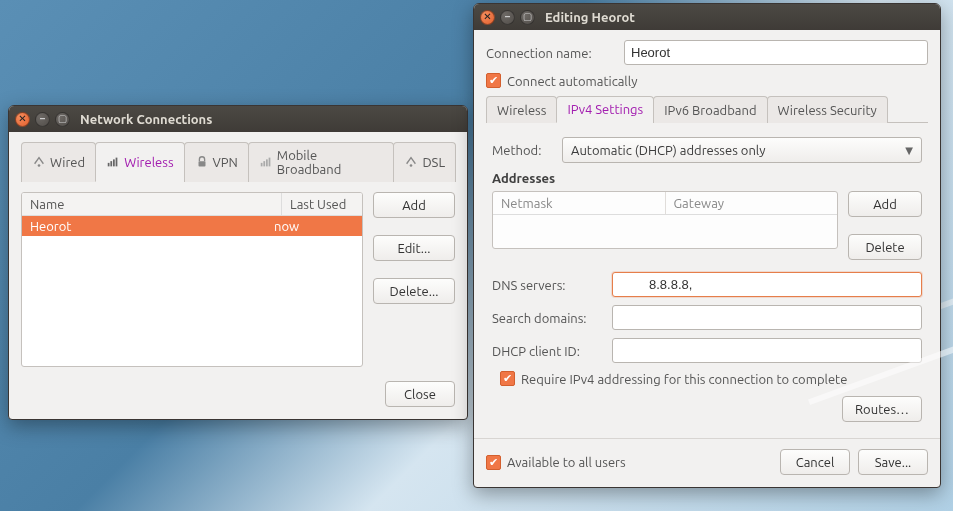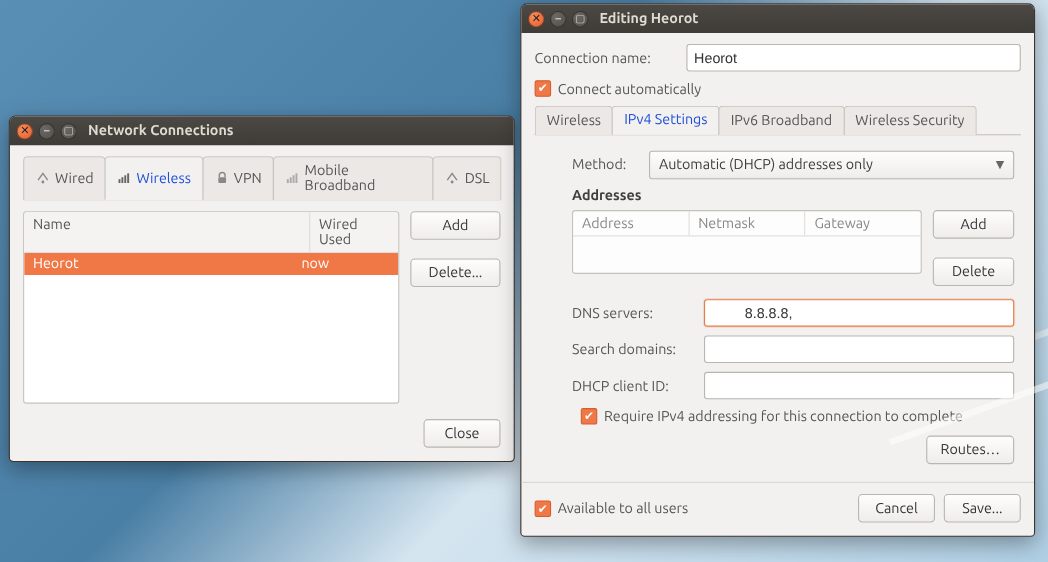--- a/index.html
+++ b/index.html
@@ -55,21 +55,21 @@
   border-radius: 4px 4px 0 0;
   display: flex;
   align-items: center;
   gap: 4px;
   color: #555;
   cursor: pointer;
 }
 .tab.active {
   background: #f2f1f0;
   border-bottom: 1px solid #f2f1f0;
-  color: #1d4ed8;
+  color: #a21caf;
 }
 .tab-icon { width: 14px; height: 14px; display: inline-flex; }
 .listbox {
   border: 1px solid #c5c1bd;
   background: #fff;
   border-radius: 3px;
   height: 175px;
   overflow: hidden;
 }
 .listhead {
@@ -229,29 +229,30 @@
             </svg>
           </span>
         <span>DSL</span>
       </div>
     </div>
 
     <div class="rowflex" style="margin-top:10px;">
       <div class="listbox" style="flex:1;">
         <div class="listhead">
           <div class="col-name">Name</div>
-          <div class="col-last">Wired Used</div>
+          <div class="col-last">Last Used</div>
         </div>
         <div class="listrow">
           <div class="col-name">Heorot</div>
           <div class="col-last">now</div>
         </div>
       </div>
       <div class="sidebtns">
         <div class="btn">Add</div>
+        <div class="btn">Edit...</div>
         <div class="btn">Delete...</div>
       </div>
     </div>
 
     <div class="dialog-footer">
       <div class="btn">Close</div>
     </div>
   </div>
 </div>
 
@@ -282,34 +283,33 @@
           <span>IPv4 Settings</span>
         </div>
       <div class="tab">
           <span>IPv6 Broadband</span>
         </div>
       <div class="tab">
           <span>Wireless Security</span>
         </div>
     </div>
 
-    <div style="padding:14px 6px 6px 6px;margin-left:28px;">
+    <div style="padding:14px 6px 6px 6px;">
       <div class="formrow">
         <label style="min-width:60px;">Method:</label>
         <div class="selectbox">
           <span>Automatic (DHCP) addresses only</span>
           <span class="chev">▼</span>
         </div>
       </div>
 
       <div class="group-label">Addresses</div>
       <div class="rowflex" style="margin-bottom:12px;">
         <div class="addr-table">
           <div class="addr-head">
-            <div>Address</div>
             <div>Netmask</div>
             <div>Gateway</div>
           </div>
         </div>
         <div class="sidebtns" style="width:74px;">
           <div class="btn" style="min-width:60px;">Add</div>
           <div class="btn" style="min-width:60px;">Delete</div>
         </div>
       </div>
 

